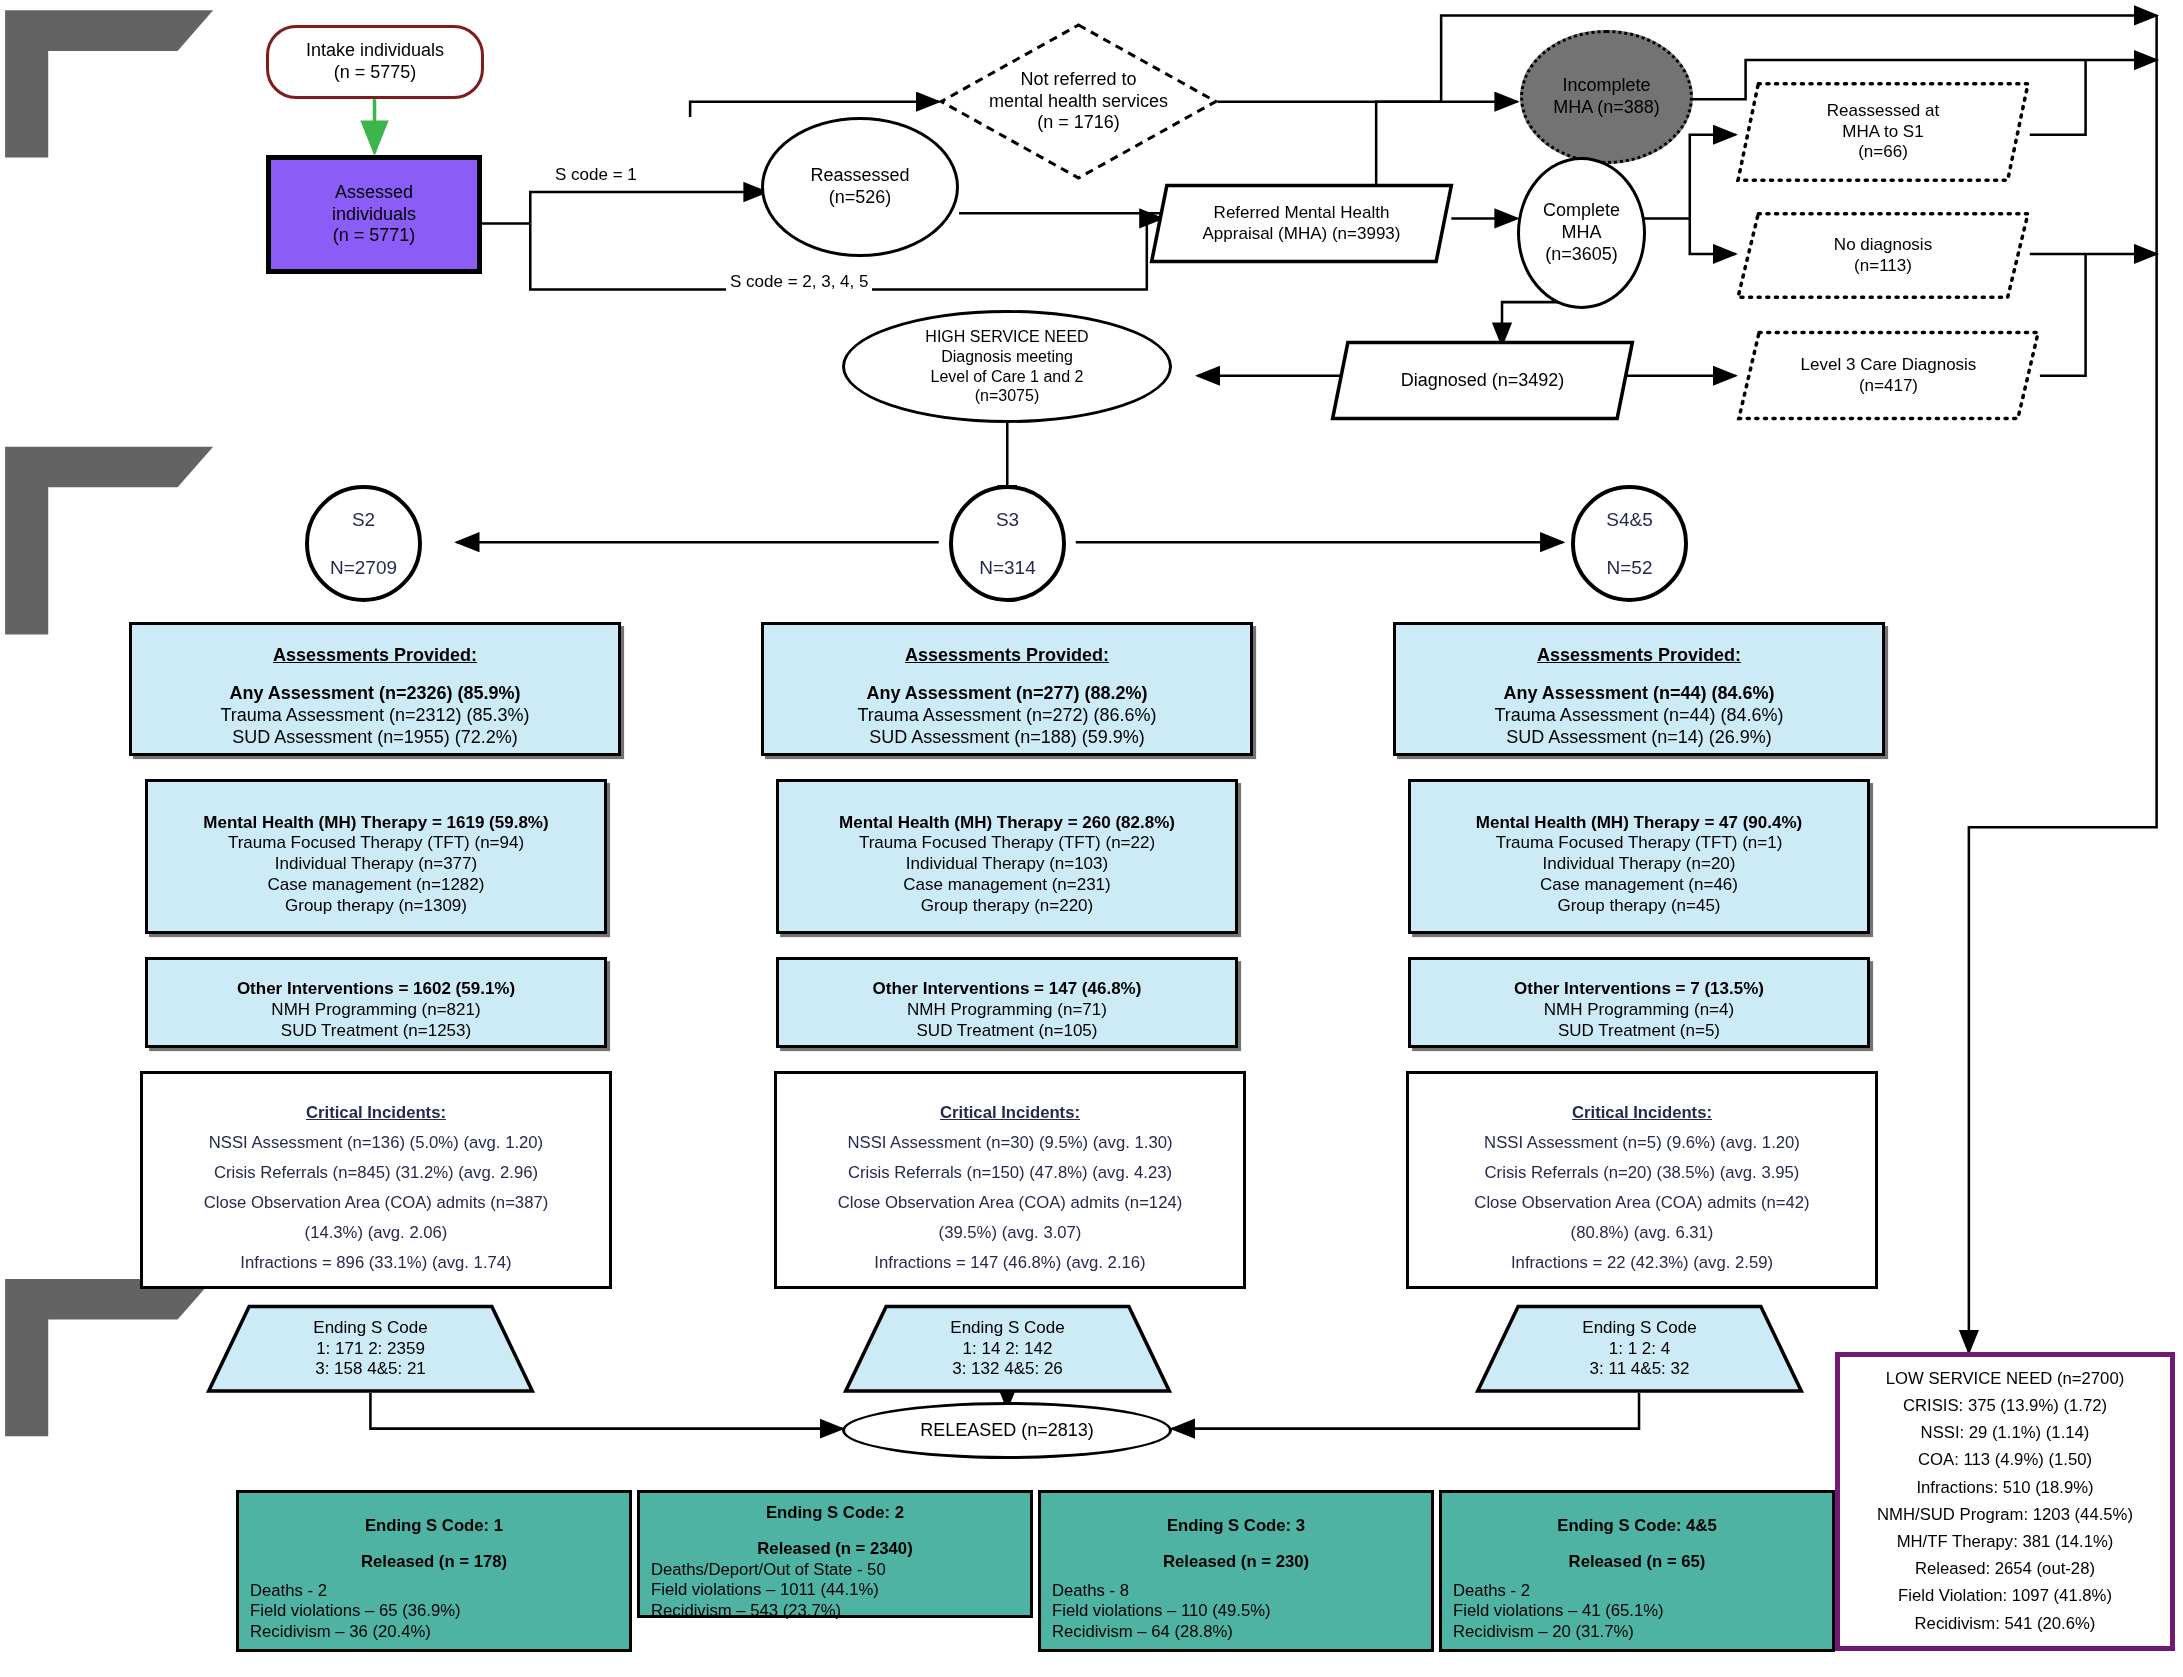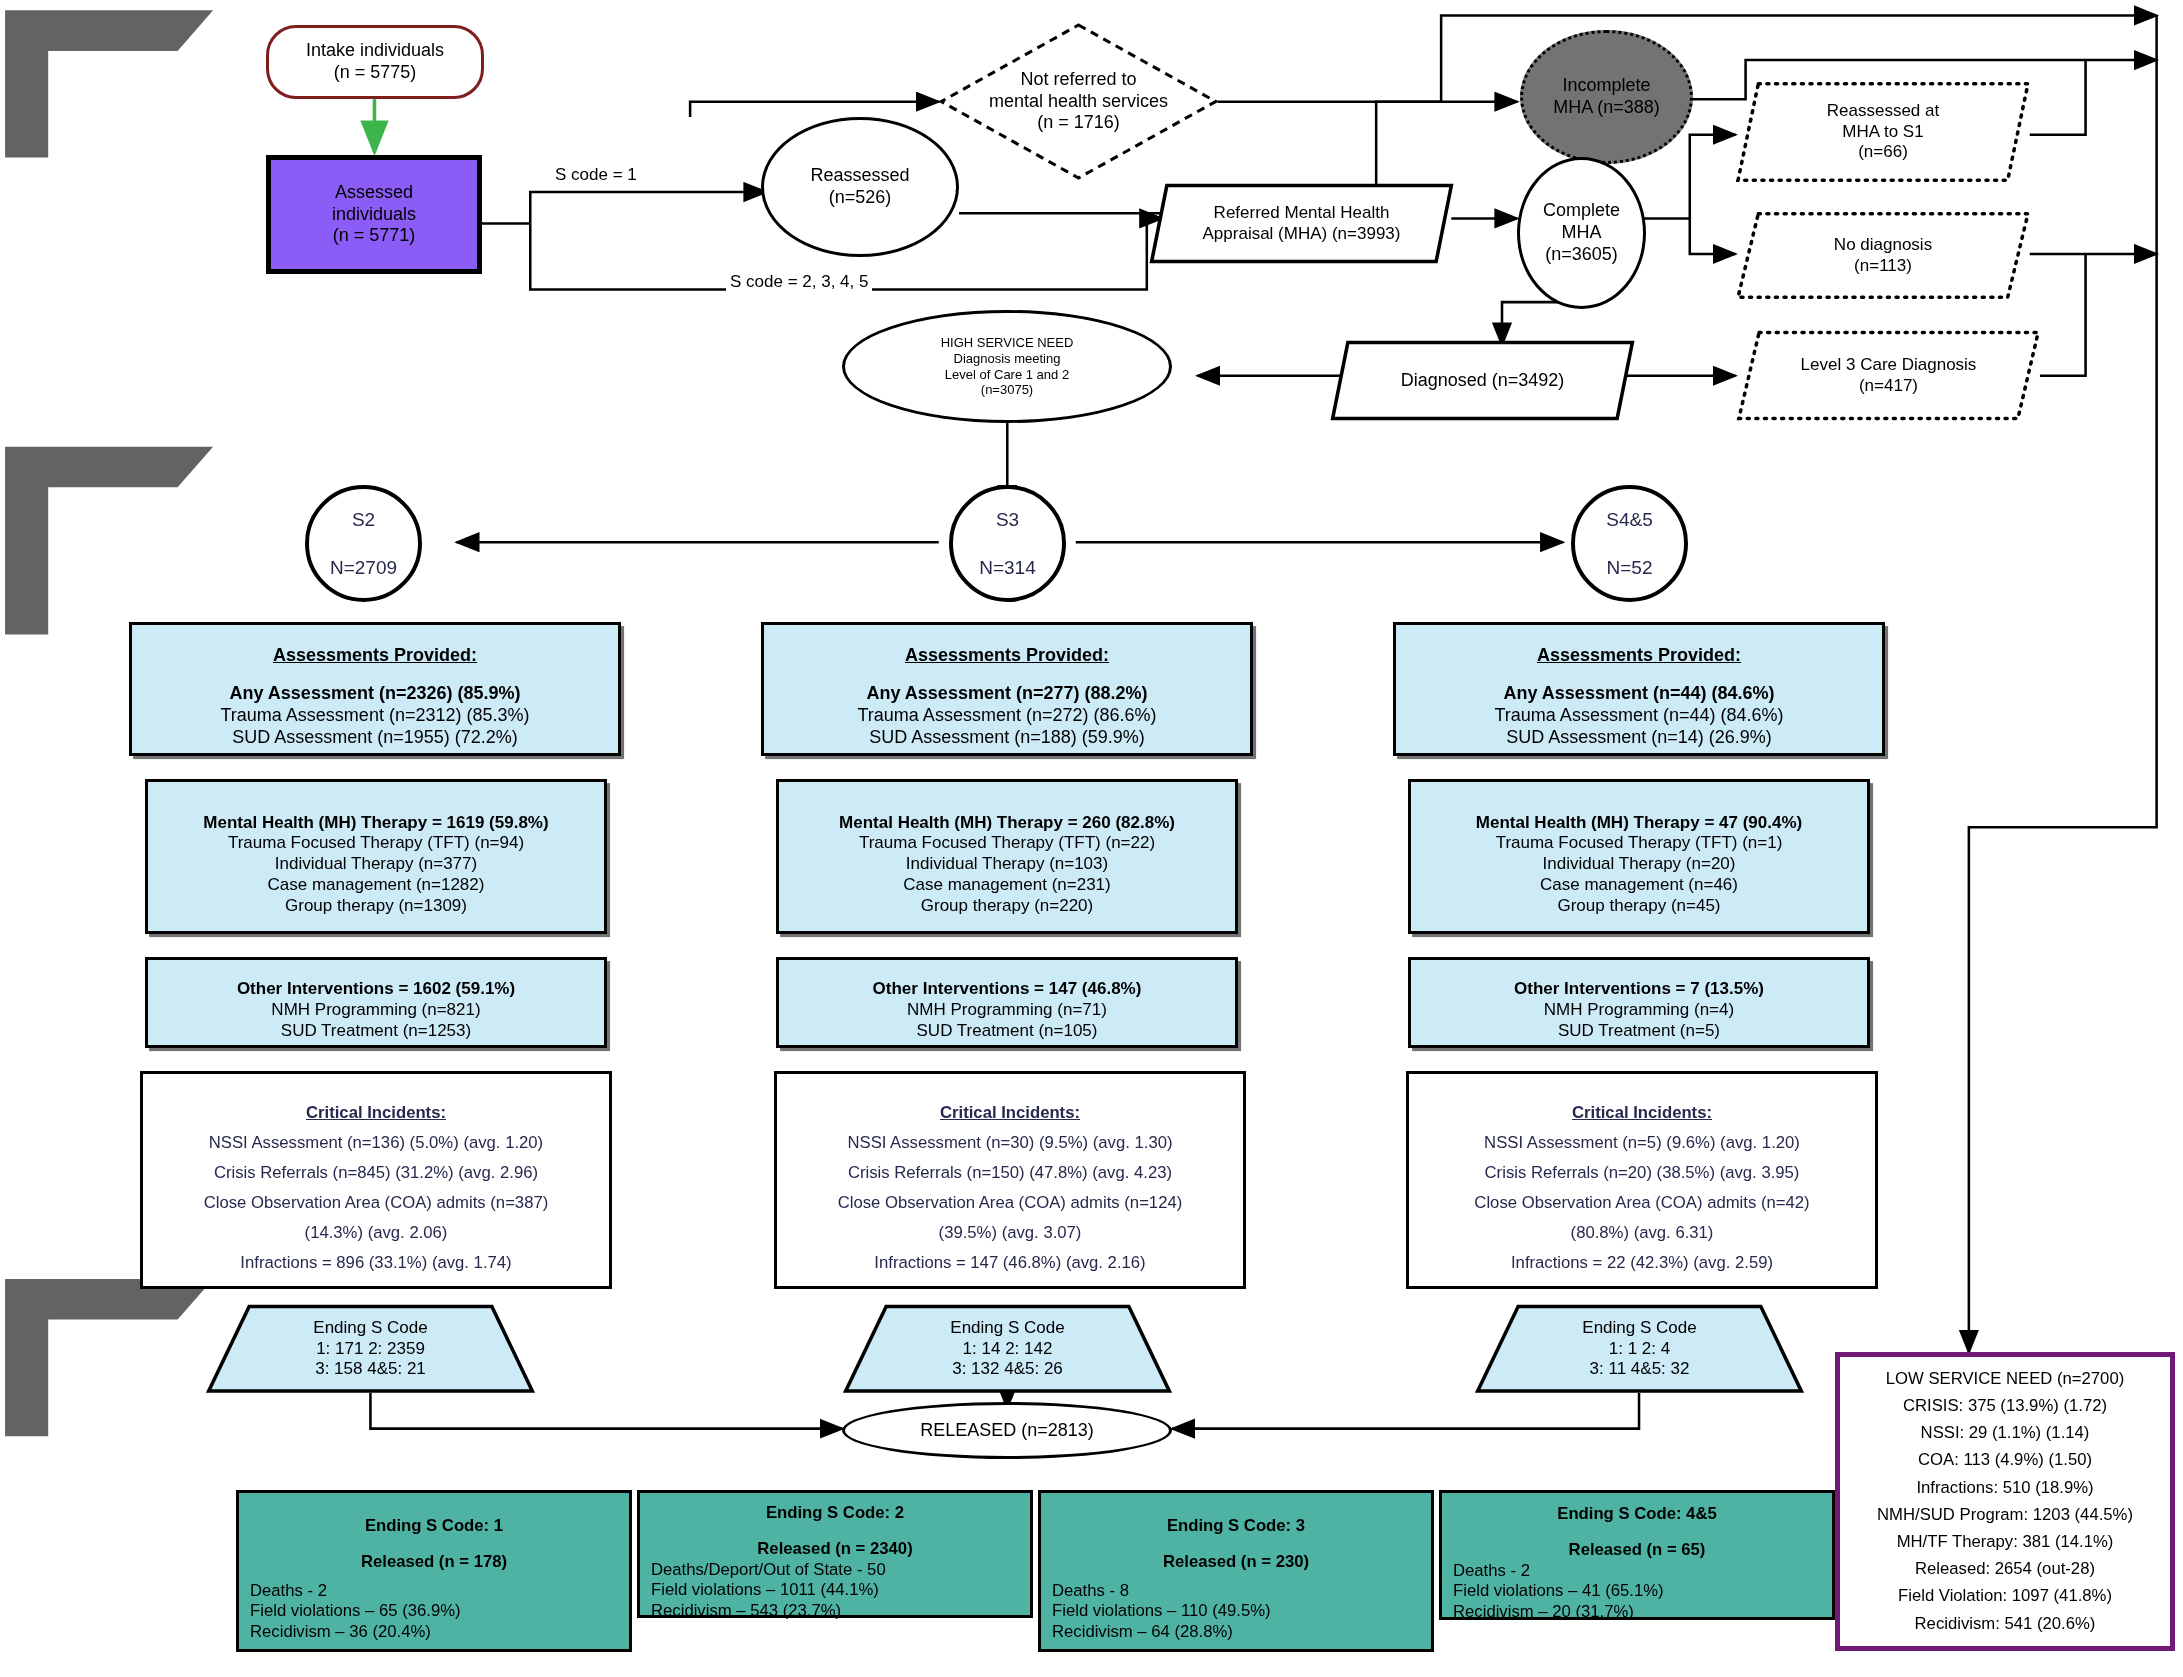--- a/index.html
+++ b/index.html
@@ -189,21 +189,21 @@
 
   <div class="diamond-wrap" style="left:1330px;top:340px;width:305px;height:81px;">
     <svg width="305" height="81" viewBox="0 0 600 160">
       <polygon points="34,5 596,5 566,155 4,155" fill="#fff" stroke="#000" stroke-width="7"></polygon>
     </svg>
     <div class="node" style="left:0;top:0;width:305px;height:81px;font-size:18px;">
       <span class="ln">Diagnosed (n=3492)</span>
     </div>
   </div>
 
-  <div class="node circle-hsn" style="left:842px;top:310px;width:330px;height:113px;border-radius:50%;font-size:13px;text-align:center;">
+  <div class="node circle-hsn" style="left:842px;top:310px;width:330px;height:113px;border-radius:50%;font-size:16px;text-align:center;">
     <span class="ln">HIGH SERVICE NEED</span>
     <span class="ln">Diagnosis meeting</span>
     <span class="ln">Level of Care 1 and 2</span>
     <span class="ln">(n=3075)</span>
   </div>
 
   <div class="node circle-s" style="left:305px;top:485px;width:117px;height:117px;font-size:19px;">
     <span class="ln navy">S2</span>
     <span class="ln navy">N=2709</span>
   </div>
@@ -363,21 +363,21 @@
 
   <div class="node green-box" style="left:1038px;top:1490px;width:396px;height:162px;font-size:16.7px;align-items:stretch;padding:7px 11px;">
     <span class="ln b" style="text-align:center;">Ending S Code: 3</span>
     <span class="ln b" style="text-align:center;">Released (n = 230)</span>
     <span class="ln" style="height:23px;"></span>
     <span class="ln" style="text-align:left;">Deaths - 8</span>
     <span class="ln" style="text-align:left;">Field violations – 110 (49.5%)</span>
     <span class="ln" style="text-align:left;">Recidivism – 64 (28.8%)</span>
   </div>
 
-  <div class="node green-box" style="left:1439px;top:1490px;width:396px;height:130px;font-size:16.7px;align-items:center;padding:7px 11px;">
+  <div class="node green-box" style="left:1439px;top:1490px;width:396px;height:162px;font-size:16.7px;align-items:center;padding:7px 11px;">
     <span class="ln b" style="text-align:center;">Ending S Code: 4&amp;5</span>
     <span class="ln b" style="text-align:center;">Released (n = 65)</span>
     <span class="ln" style="height:23px;"></span>
     <span class="ln" style="text-align:left;">Deaths - 2</span>
     <span class="ln" style="text-align:left;">Field violations – 41 (65.1%)</span>
     <span class="ln" style="text-align:left;">Recidivism – 20 (31.7%)</span>
   </div>
 
   <div class="node low-box" style="left:1835px;top:1352px;width:340px;height:299px;font-size:16.7px;padding:5px 6px;justify-content:space-evenly;">
     <span class="ln">LOW SERVICE NEED (n=2700)</span>

